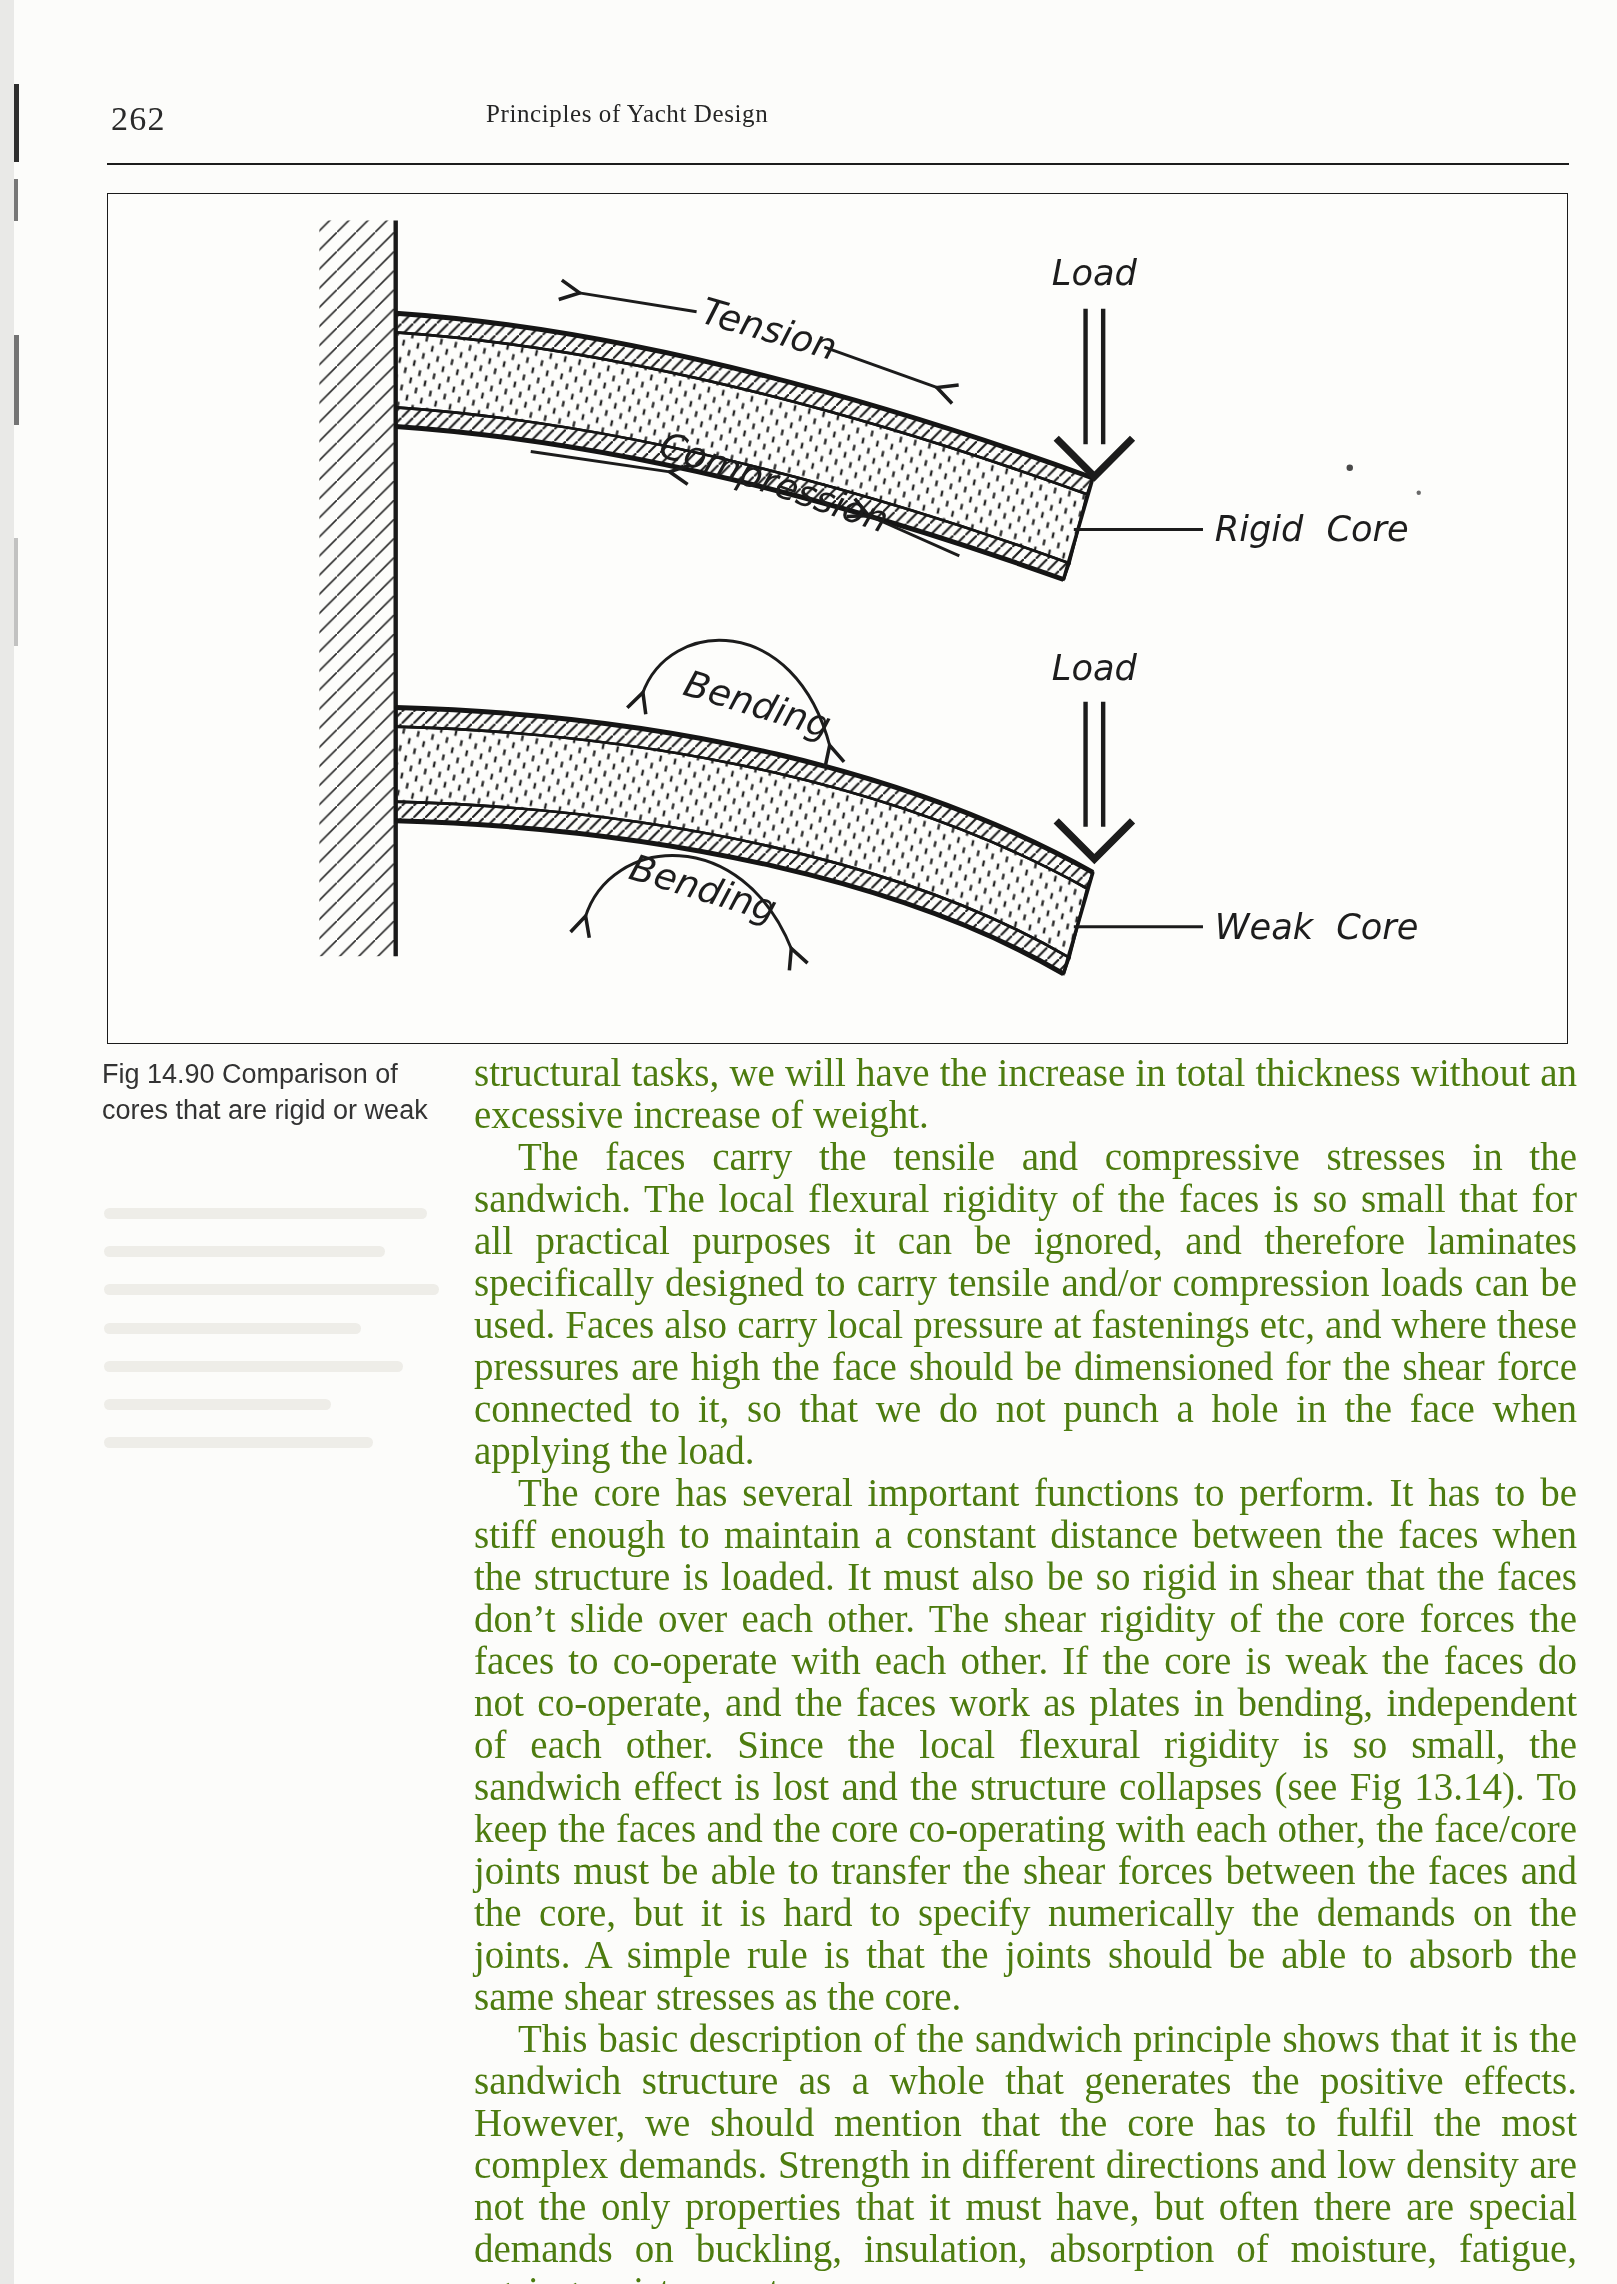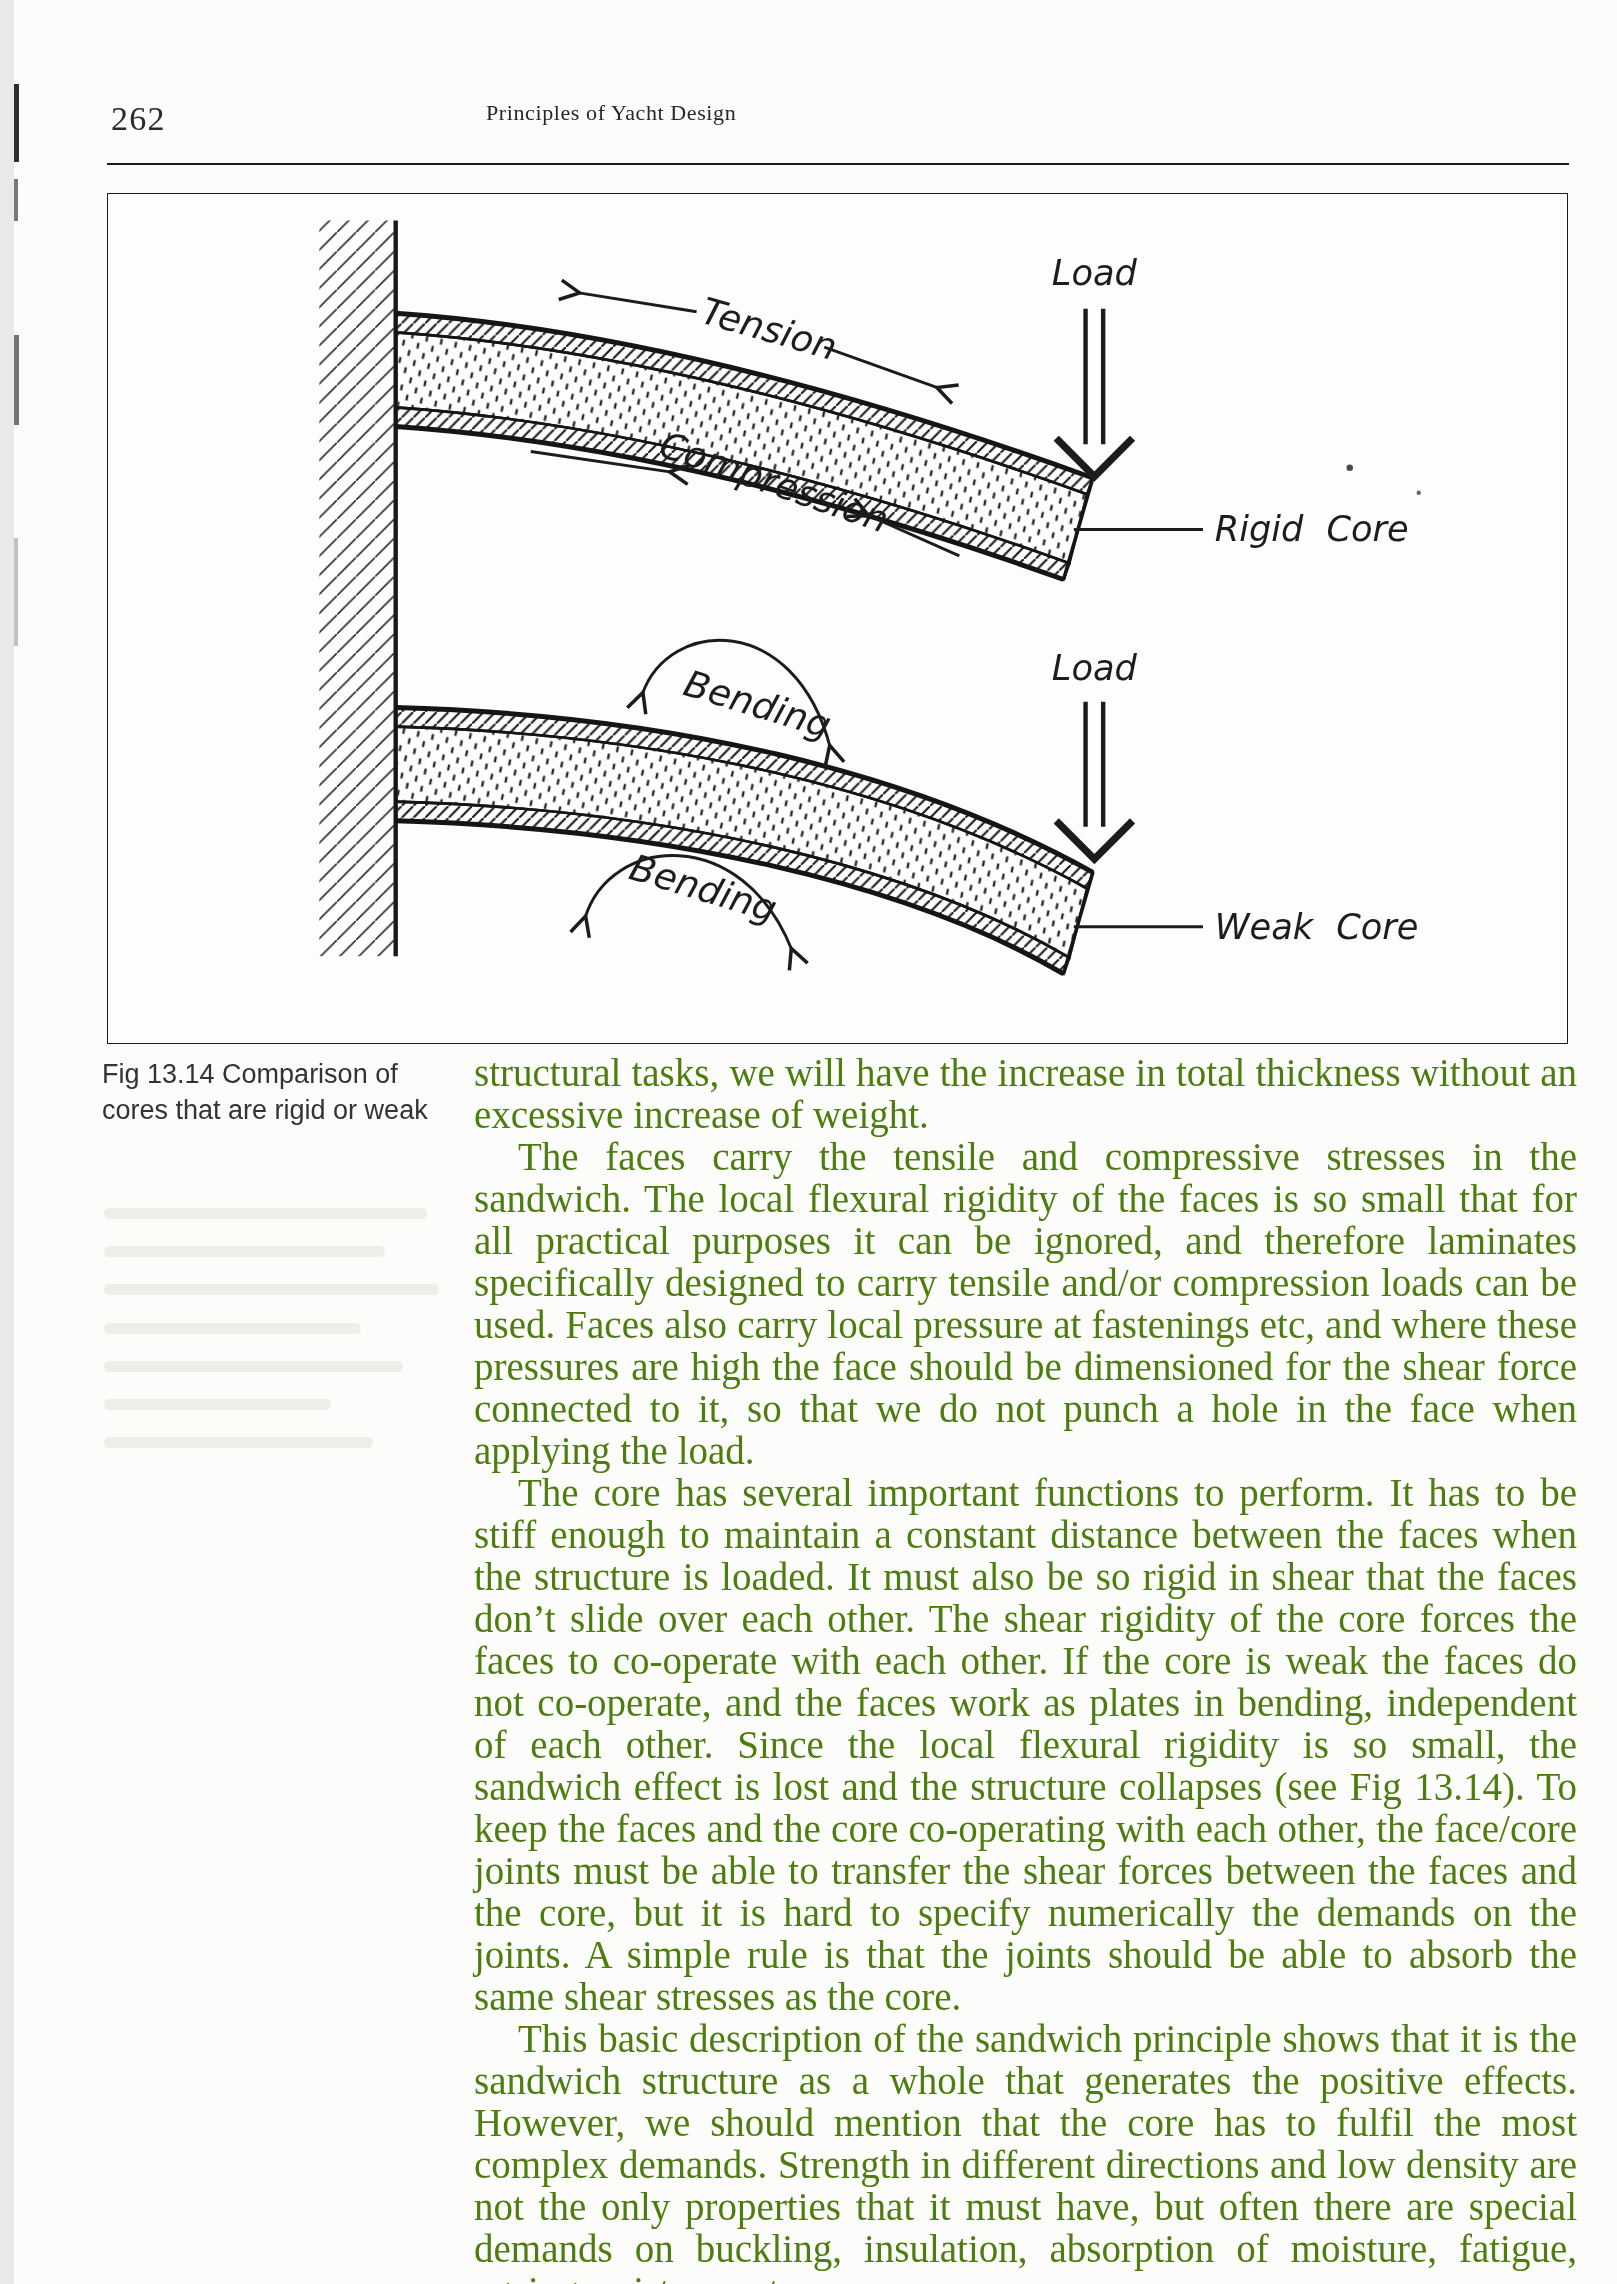--- a/index.html
+++ b/index.html
@@ -1,20 +1,20 @@
 <!DOCTYPE html>
 <html style="font-size:9.6px"><head>
 <meta charset="utf-8">
 <style>
   html,body{margin:0;padding:0;background:#e9e9e7;}
   #page{position:relative;width:1617px;height:2284px;background:#fcfcfa;overflow:hidden;
         font-family:"Liberation Serif",serif;color:#161616;margin-left:14px;}
   
   .pageno{position:absolute;left:97px;top:100px;font-size:34px;letter-spacing:1.2px;color:#2a2a2a;}
-  .runtitle{position:absolute;left:472px;top:100px;font-size:22px;letter-spacing:0.6px;color:#262626;}
+  .runtitle{position:absolute;left:472px;top:100px;font-size:25px;letter-spacing:0.6px;color:#262626;}
   .headrule{position:absolute;left:93px;top:163px;width:1462px;height:2.4px;background:#1c1c1c;}
   
   .figbox{position:absolute;left:93px;top:193px;width:1459px;height:849px;
           border:1.8px solid #1b1b1b;background:#fdfdfb;}
   .figbox svg{display:block;width:100%;height:100%;}
   .figlabel{font-family:"DejaVu Sans",sans-serif;font-style:italic;fill:#1d1d1d;}
   
   .caption{position:absolute;left:88px;top:1056px;width:365px;
            font-family:"Liberation Sans",sans-serif;font-size:27px;line-height:36px;color:#333;}
   .caption .it{}
@@ -116,21 +116,21 @@
         <path d="M 646 426 L 672 452 L 698 426" stroke-width="5"></path>
       </g>
       <text class="figlabel" x="672" y="330" text-anchor="middle" font-size="24">Load</text>
 
       <path d="M 658 498 L 746 498" stroke="#1c1c1c" stroke-width="2" fill="none"></path>
       <text class="figlabel" x="754" y="506" font-size="24" word-spacing="8">Weak Core</text>
     </svg>
   </div>
 
   <div class="caption">
-    <span>Fig 13.14</span>
+    <span>Fig 14.90</span>
     <span class="it">Comparison of cores that are rigid or weak</span>
   </div>
 
   <div class="ghost" style="left:90px;top:1208px;width:323px;"></div>
   <div class="ghost" style="left:90px;top:1246px;width:281px;"></div>
   <div class="ghost" style="left:90px;top:1284px;width:335px;"></div>
   <div class="ghost" style="left:90px;top:1323px;width:257px;"></div>
   <div class="ghost" style="left:90px;top:1361px;width:299px;"></div>
   <div class="ghost" style="left:90px;top:1399px;width:227px;"></div>
   <div class="ghost" style="left:90px;top:1437px;width:269px;"></div>

